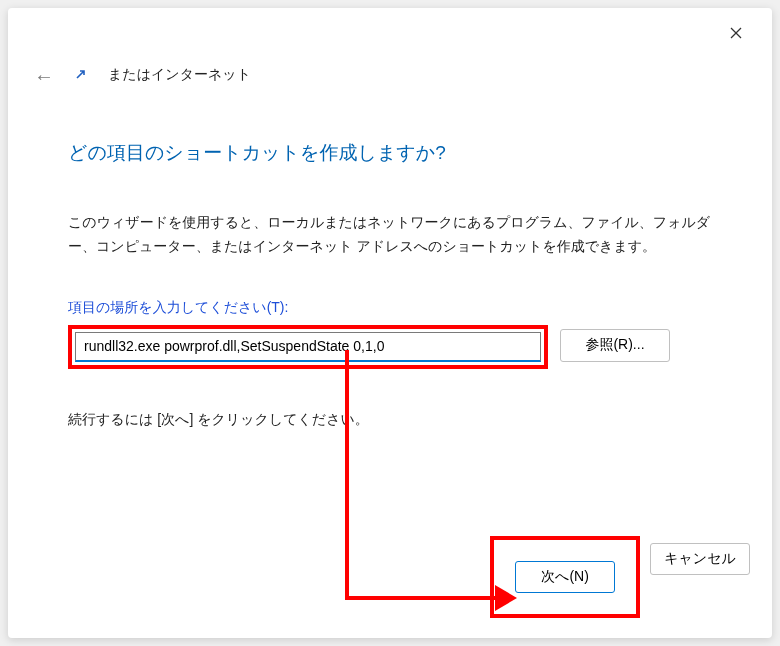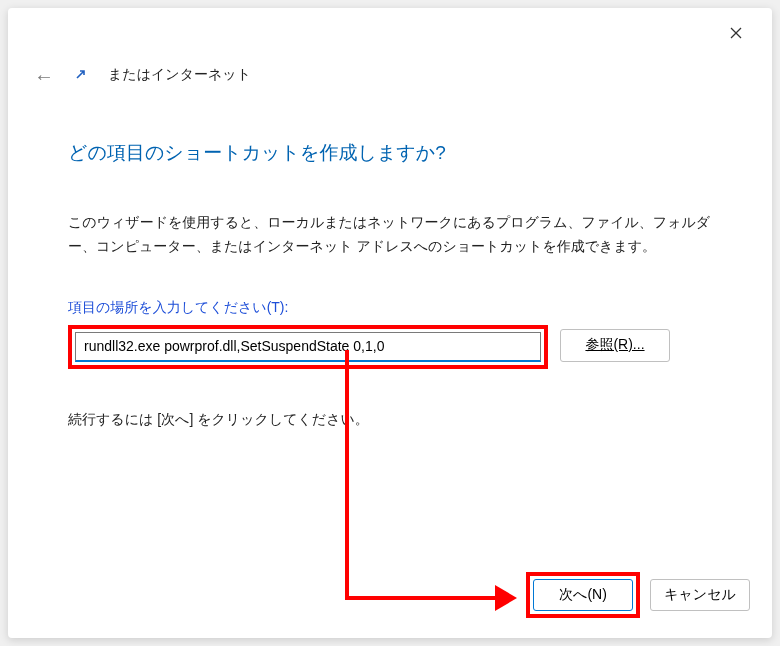--- a/index.html
+++ b/index.html
@@ -109,37 +109,36 @@
     .browse-btn {
       width: 110px;
       height: 33px;
       background: #fff;
       border: 1px solid #c0c0c0;
       border-radius: 3px;
       font-size: 14px;
       cursor: pointer;
       font-family: inherit;
       margin-top: 4px;
-      text-decoration: underline;
     }
     .continue-text {
       font-size: 14px;
       color: #222;
       margin-top: 42px;
     }
     .footer {
       position: absolute;
       bottom: 20px;
       right: 22px;
       display: flex;
       gap: 10px;
     }
     .next-wrapper {
       border: 4px solid #ff0000;
-      padding: 3px;
+      padding: 21px;
     }
     .next-btn {
       width: 100px;
       height: 32px;
       background: #fff;
       border: 1px solid #0078d4;
       border-radius: 3px;
       font-size: 14px;
       cursor: pointer;
       font-family: inherit;

